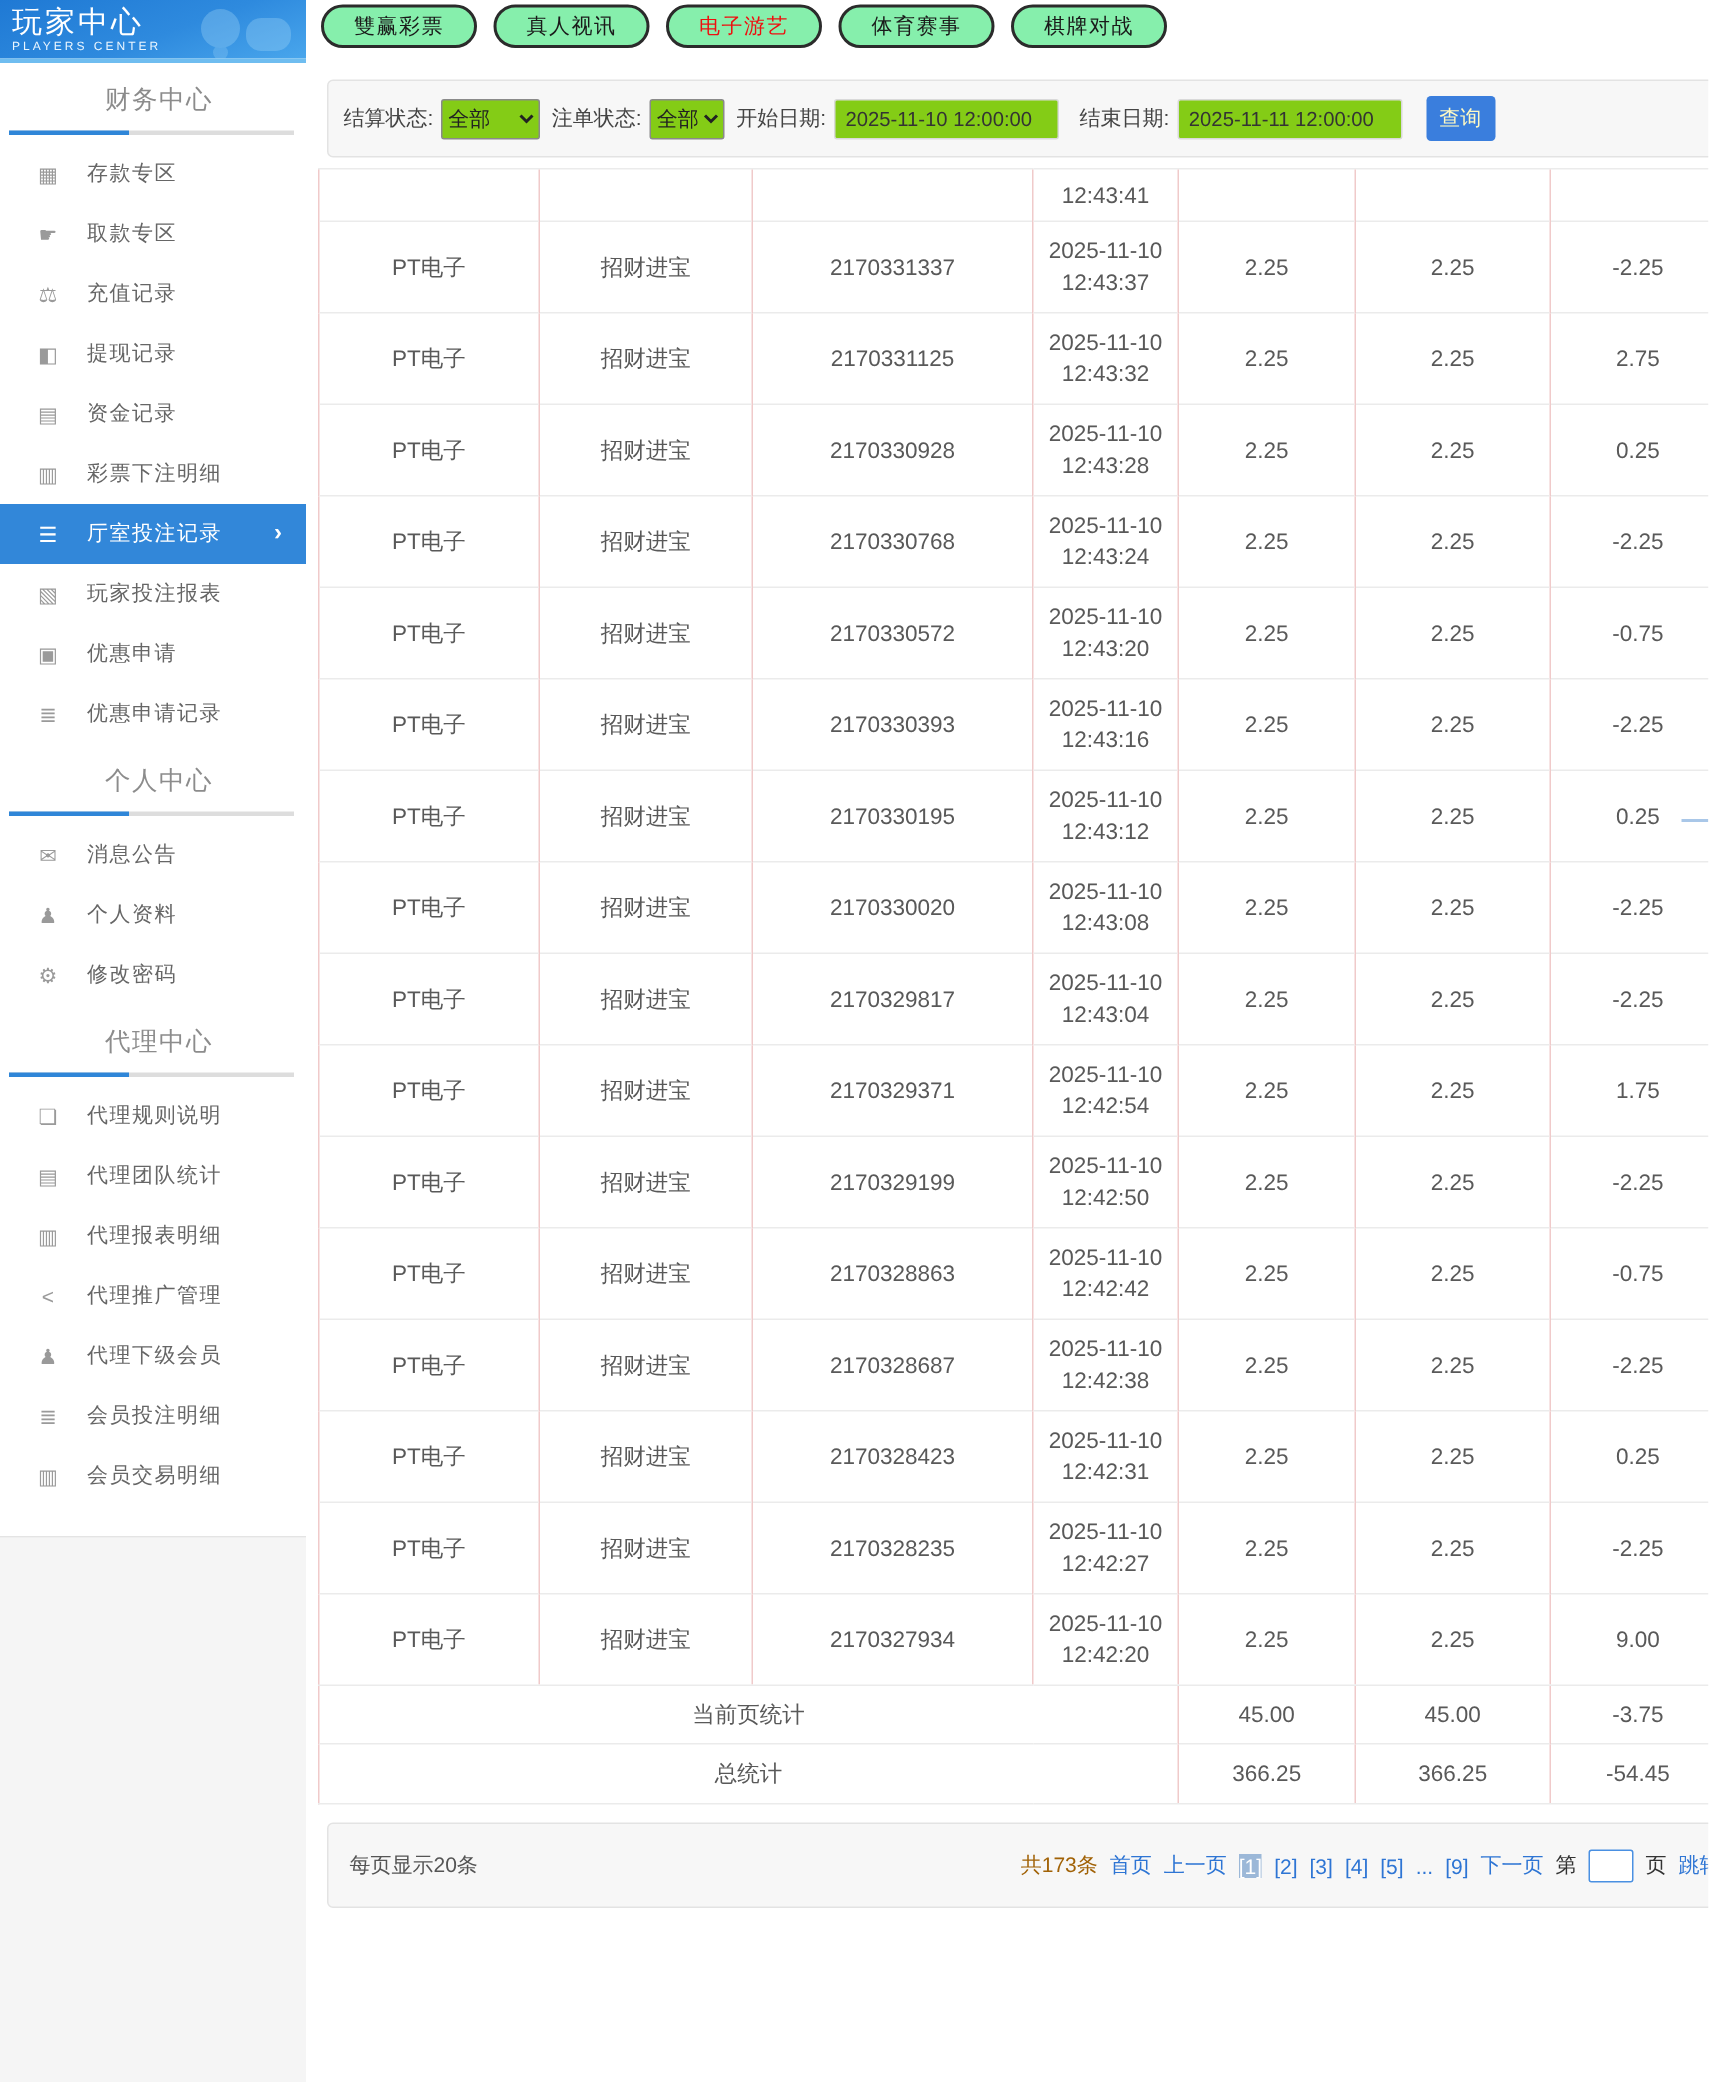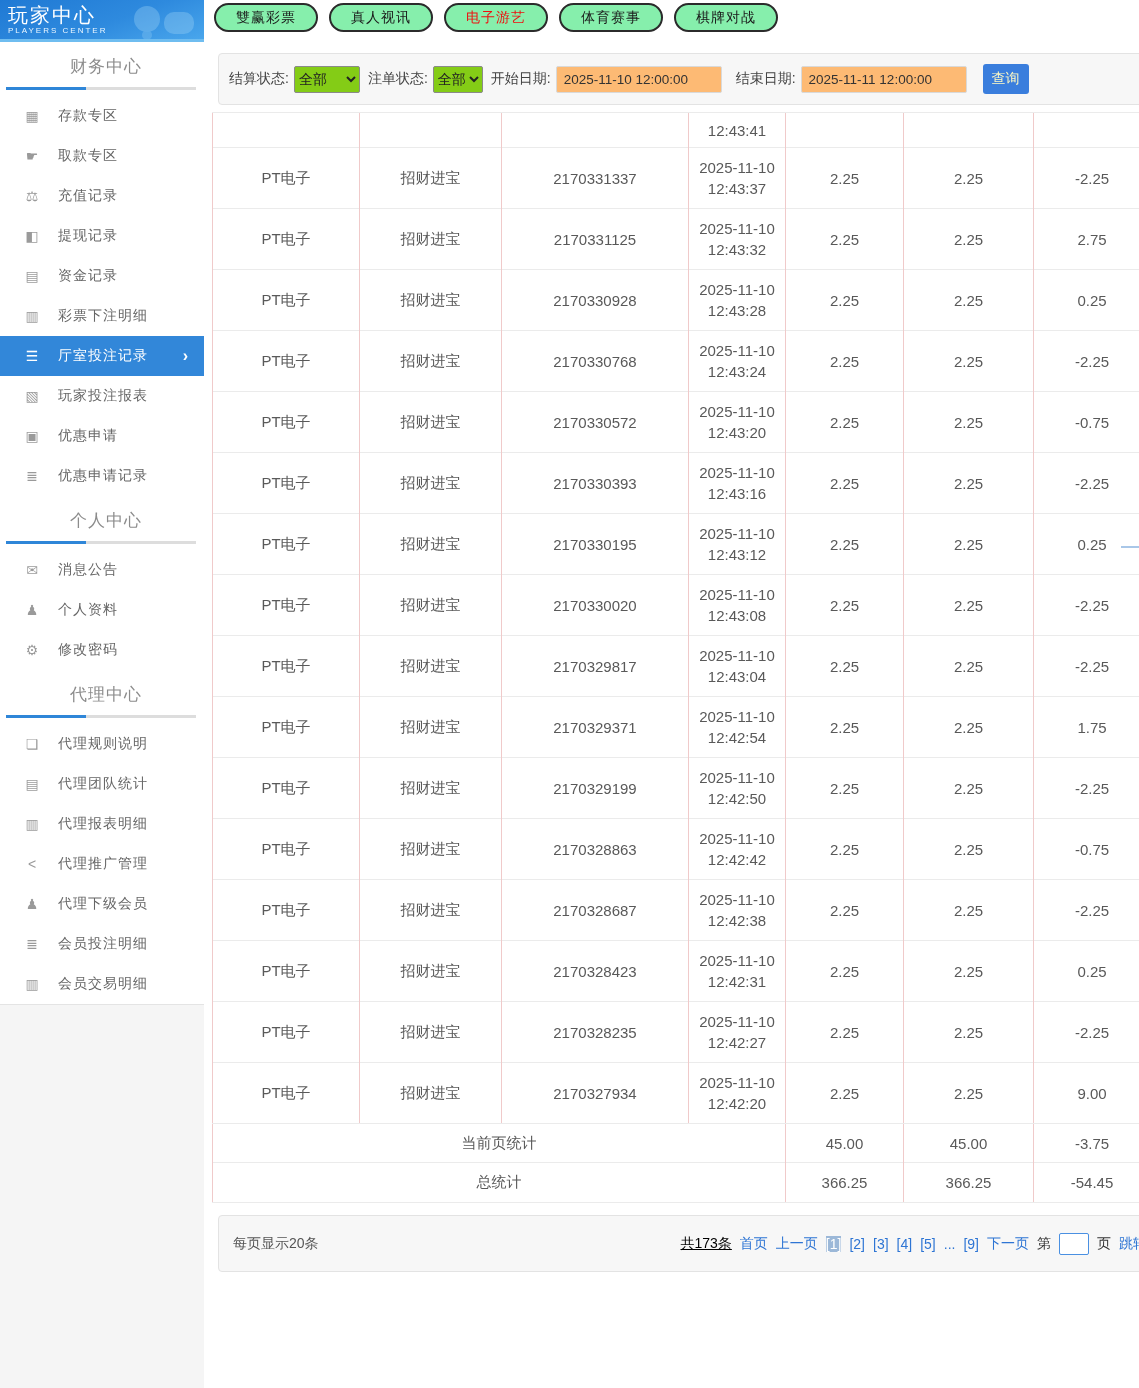--- a/index.html
+++ b/index.html
@@ -2,21 +2,21 @@
 <html><head>
 <meta charset="utf-8">
 <style>
   * { margin:0; padding:0; box-sizing:border-box; }
   html,body { background:#fff; }
   body { font-family:"Liberation Sans","DejaVu Sans",sans-serif; }
   .page { position:relative; width:1139px; height:1388px; overflow:hidden; background:#fff; }
 
   
   .left-col { position:absolute; left:0; top:0; width:204px; height:1388px; background:#f5f5f5; }
-  .sidebar { background:#fff; border-bottom:1px solid #e4e4e4; padding-bottom:0; }
+  .sidebar { background:#fff; border-bottom:1px solid #e4e4e4; padding-bottom:20px; }
   .banner { position:relative; height:42px; background:linear-gradient(160deg,#1f79d4 0%,#2e8ade 55%,#49a6ec 100%); border-bottom:3px solid #6fbdf0; overflow:hidden; padding:4px 0 0 8px; }
   .banner .b-title { color:#fff; font-size:20px; letter-spacing:2px; line-height:22px; }
   .banner .b-sub { color:#eaf6ff; font-size:8px; letter-spacing:2px; }
   .banner .pad { position:absolute; right:10px; top:4px; width:60px; height:34px; opacity:.35; }
   .banner .pad i { position:absolute; border-radius:50%; background:#9fd4f6; display:block; }
   .banner .pad i.c1 { width:26px; height:26px; left:0; top:2px; }
   .banner .pad i.c2 { width:30px; height:22px; right:0; top:8px; border-radius:10px; }
   .banner .pad i.c3 { width:10px; height:10px; left:8px; top:26px; opacity:.8; }
 
   .sec-h { font-size:17px; color:#8c8c8c; padding:13px 0 0 8px; letter-spacing:1px;text-align:center; }
@@ -34,40 +34,40 @@
   .main { position:absolute; left:210px; top:0; width:942px; }
   .tabs { display:flex; gap:11px; margin:3px 0 0 4px; }
   .tab { width:104px; height:29px; border:2px solid #2b2b2b; border-radius:15px; background:#86efac; font-size:14px; color:#1a1a1a; display:flex; align-items:center; justify-content:center; letter-spacing:1px; cursor:pointer; font-family:inherit; }
   .tab.active { color:#ef0f0f; }
 
   .filterbox { margin:21px 0 0 8px; width:934px; height:52px; background:#f7f7f7; border:1px solid #e3e3e3; border-radius:4px; display:flex; align-items:center; padding-left:10px; }
   .f-label { font-size:14px; color:#444; margin-right:5px; }
   .f-select { height:27px; border:1px solid #8a8a8a; border-radius:2px; background:#84cc16; font-size:14px; color:#222; margin-right:8px; font-family:inherit; }
   .f-select.w1 { width:66px; }
   .f-select.w2 { width:50px; }
-  .f-input { width:166px; height:27px; border:1px solid #d9d9d9; border-radius:2px; background:#fdba74; font-size:13.5px; color:#333; padding:0 7px; margin-right:14px; font-family:inherit; }
+  .f-input { width:150px; height:27px; border:1px solid #d9d9d9; border-radius:2px; background:#84cc16; font-size:13.5px; color:#333; padding:0 7px; margin-right:14px; font-family:inherit; }
   .f-btn { width:46px; height:30px; background:#3a7edd; color:#fef9c3; border:none; border-radius:3px; font-size:14px; margin-left:2px; cursor:pointer; font-family:inherit; }
 
   
   table.rec { margin:7px 0 0 2px; border-collapse:collapse; table-layout:fixed; width:938px; border-top:1px solid #ebebeb; }
   table.rec td { border-left:1px solid #f0caca; border-top:1px solid #ebebeb; text-align:center; vertical-align:middle; font-size:15px; color:#595959; }
   table.rec tr:last-child td { border-bottom:1px solid #ebebeb; }
   table.rec td:last-child { border-right:1px solid #f0caca; }
   tr.row { height:61px; }
   tr.row-clip { height:35px; }
   .dt { display:block; line-height:21px; }
   tr.sum1 { height:39px; } tr.sum2 { height:40px; }
 
   .link-frag { position:absolute; left:1121px; top:546px; width:18px; height:2px; background:#a9c7e8; }
 
   
   .pagebox { margin:12px 0 0 8px; width:934px; height:57px; background:#f7f7f7; border:1px solid #e3e3e3; border-radius:4px; display:flex; align-items:center; padding:0 4px 0 14px; }
   .pp-left { font-size:14px; color:#555; }
   .pp-right { margin-left:auto; display:flex; align-items:center; gap:8px; font-size:14px; white-space:nowrap; }
-  .pg-total { color:#000000;text-decoration:underline; }
+  .pg-total { color:#a16207; }
   .pg-link { color:#2e75d4; text-decoration:none; cursor:pointer; }
   .pg-page { color:#2e75d4; cursor:pointer; }
   .pg-page.current { background:#9cb8d8; color:#fff; }
   .pg-ellipsis { color:#2e75d4; }
   .pg-txt { color:#333; }
   .pg-input { width:30px; height:22px; border:1px solid #4a90e2; border-radius:2px; background:#fff; font-family:inherit; }
 </style>
 </head>
 <body>
 

